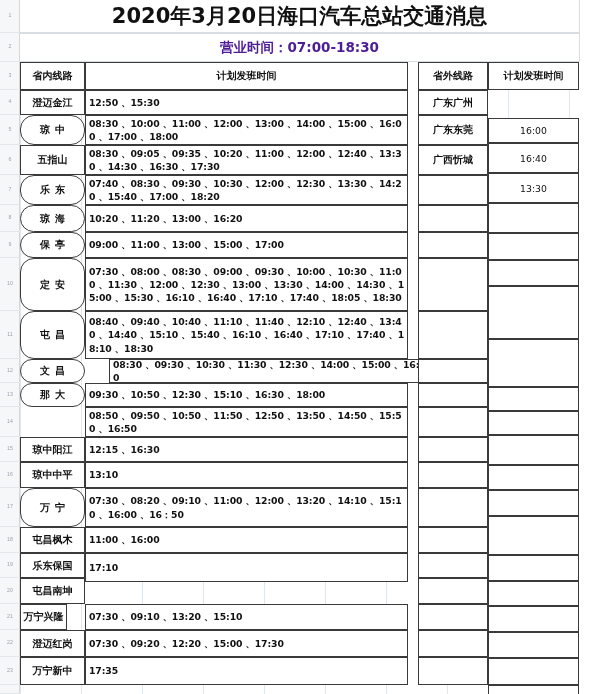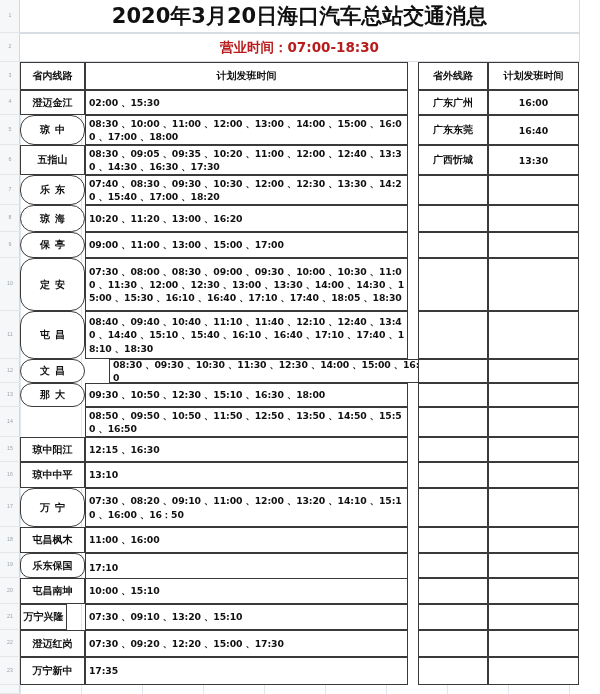--- a/index.html
+++ b/index.html
@@ -86,21 +86,21 @@
     border: 1px solid #d8dde3;
     border-top: none;
     border-left: none;
   }
   .subtitle-cell {
     display: flex;
     align-items: center;
     justify-content: center;
     font-size: 13.5px;
     font-weight: bold;
-    color: #b91c1c;
+    color: #4c1d95;
     border: 1px solid #d8dde3;
     border-left: none;
   }
 
   .hdr {
     display: flex;
     align-items: center;
     justify-content: center;
     font-size: 10px;
     font-weight: bold;
@@ -130,22 +130,23 @@
     letter-spacing: -0.1px;
     word-break: break-all;
     font-family: "DejaVu Sans", "Liberation Sans", sans-serif;
   }
 
   .time-center {
     display: flex;
     align-items: center;
     justify-content: center;
     font-size: 9.3px;
-    font-weight: bold;
-    color: #111;
+    font-weight: normal;
+    color: #111;
+    margin-top: 28px;
   }
 </style>
 </head>
 <body>
 
 <div id="sheet">
 
   <div class="bg-grid"></div>
 
   <div class="gutter" id="gutter">
@@ -179,21 +180,21 @@
 
     <div class="cell title-cell" style="left:0px; top:0px; width:560px; height:33px;">2020年3月20日海口汽车总站交通消息</div>
 
     <div class="cell subtitle-cell" style="left:0px; top:33px; width:560px; height:29px;">营业时间：07:00-18:30</div>
 
   <div class="cell bordered hdr" style="left: 0px; top: 62px; width: 65px; height: 28px;">省内线路</div>
       <div class="cell bordered hdr" style="left: 65px; top: 62px; width: 323px; height: 28px;">计划发班时间</div>
       <div class="cell bordered hdr" style="left: 398px; top: 62px; width: 70px; height: 28px;">省外线路</div>
       <div class="cell bordered hdr" style="left: 468px; top: 62px; width: 91px; height: 28px;">计划发班时间</div>
       <div class="cell bordered route-cell" style="left: 0px; top: 90px; width: 65px; height: 25px;">澄迈金江</div>
-      <div class="cell bordered times-cell" style="left: 65px; top: 90px; width: 323px; height: 25px;">02:00 、15:30</div>
+      <div class="cell bordered times-cell" style="left: 65px; top: 90px; width: 323px; height: 25px;">12:50 、15:30</div>
       <div class="cell bordered route-cell spaced" style="left: 0px; top: 115px; width: 65px; height: 30px;">琼中</div>
       <div class="cell bordered times-cell" style="left: 65px; top: 115px; width: 323px; height: 30px;">08:30 、10:00 、11:00 、12:00 、13:00 、14:00 、15:00 、16:00 、17:00 、18:00</div>
       <div class="cell bordered route-cell" style="left: 0px; top: 145px; width: 65px; height: 30px;">五指山</div>
       <div class="cell bordered times-cell" style="left: 65px; top: 145px; width: 323px; height: 30px;">08:30 、09:05 、09:35 、10:20 、11:00 、12:00 、12:40 、13:30 、14:30 、16:30 、17:30</div>
       <div class="cell bordered route-cell spaced" style="left: 0px; top: 175px; width: 65px; height: 30px;">乐东</div>
       <div class="cell bordered times-cell" style="left: 65px; top: 175px; width: 323px; height: 30px;">07:40 、08:30 、09:30 、10:30 、12:00 、12:30 、13:30 、14:20 、15:40 、17:00 、18:20</div>
       <div class="cell bordered route-cell spaced" style="left: 0px; top: 205px; width: 65px; height: 27px;">琼海</div>
       <div class="cell bordered times-cell" style="left: 65px; top: 205px; width: 323px; height: 27px;">10:20 、11:20 、13:00 、16:20</div>
       <div class="cell bordered route-cell spaced" style="left: 0px; top: 232px; width: 65px; height: 26px;">保亭</div>
       <div class="cell bordered times-cell" style="left: 65px; top: 232px; width: 323px; height: 26px;">09:00 、11:00 、13:00 、15:00 、17:00</div>
@@ -207,24 +208,23 @@
       <div class="cell bordered times-cell" style="left: 65px; top: 383px; width: 323px; height: 24px;">09:30 、10:50 、12:30 、15:10 、16:30 、18:00</div>
       <div class="cell bordered times-cell" style="left: 65px; top: 407px; width: 323px; height: 30px;">08:50 、09:50 、10:50 、11:50 、12:50 、13:50 、14:50 、15:50 、16:50</div>
       <div class="cell bordered route-cell" style="left: 0px; top: 437px; width: 65px; height: 25px;">琼中阳江</div>
       <div class="cell bordered times-cell" style="left: 65px; top: 437px; width: 323px; height: 25px;">12:15 、16:30</div>
       <div class="cell bordered route-cell" style="left: 0px; top: 462px; width: 65px; height: 26px;">琼中中平</div>
       <div class="cell bordered times-cell" style="left: 65px; top: 462px; width: 323px; height: 26px;">13:10</div>
       <div class="cell bordered route-cell spaced" style="left: 0px; top: 488px; width: 65px; height: 39px;">万宁</div>
       <div class="cell bordered times-cell" style="left: 65px; top: 488px; width: 323px; height: 39px;">07:30 、08:20 、09:10 、11:00 、12:00 、13:20 、14:10 、15:10 、16:00 、16：50</div>
       <div class="cell bordered route-cell" style="left: 0px; top: 527px; width: 65px; height: 26px;">屯昌枫木</div>
       <div class="cell bordered times-cell" style="left: 65px; top: 527px; width: 323px; height: 26px;">11:00 、16:00</div>
-      <div class="cell bordered route-cell" style="left: 0px; top: 553px; width: 65px; height: 25px; border-radius: 10px;">乐东保国</div>
+      <div class="cell bordered route-cell" style="left: 0px; top: 553px; width: 65px; height: 25px;">乐东保国</div>
       <div class="cell bordered times-cell" style="left: 65px; top: 553px; width: 323px; height: 29px;">17:10</div>
       <div class="cell bordered route-cell" style="left: 0px; top: 578px; width: 65px; height: 26px;">屯昌南坤</div>
-      <div class="cell bordered times-cell" style="left: 65px; top: 578px; width: 323px; height: 26px;">10:00 、15:10</div>
       <div class="cell bordered route-cell" style="left: 0px; top: 604px; width: 47px; height: 26px;">万宁兴隆</div>
       <div class="cell bordered times-cell" style="left: 65px; top: 604px; width: 323px; height: 26px;">07:30 、09:10 、13:20 、15:10</div>
       <div class="cell bordered route-cell" style="left: 0px; top: 630px; width: 65px; height: 27px;">澄迈红岗</div>
       <div class="cell bordered times-cell" style="left: 65px; top: 630px; width: 323px; height: 27px;">07:30 、09:20 、12:20 、15:00 、17:30</div>
       <div class="cell bordered route-cell" style="left: 0px; top: 657px; width: 65px; height: 28px;">万宁新中</div>
       <div class="cell bordered times-cell" style="left: 65px; top: 657px; width: 323px; height: 28px;">17:35</div>
       <div class="cell bordered route-cell" style="left: 398px; top: 90px; width: 70px; height: 25px;">广东广州</div>
       <div class="cell bordered time-center" style="left: 468px; top: 90px; width: 91px; height: 25px;">16:00</div>
       <div class="cell bordered route-cell" style="left: 398px; top: 115px; width: 70px; height: 30px;">广东东莞</div>
       <div class="cell bordered time-center" style="left: 468px; top: 115px; width: 91px; height: 30px;">16:40</div>

